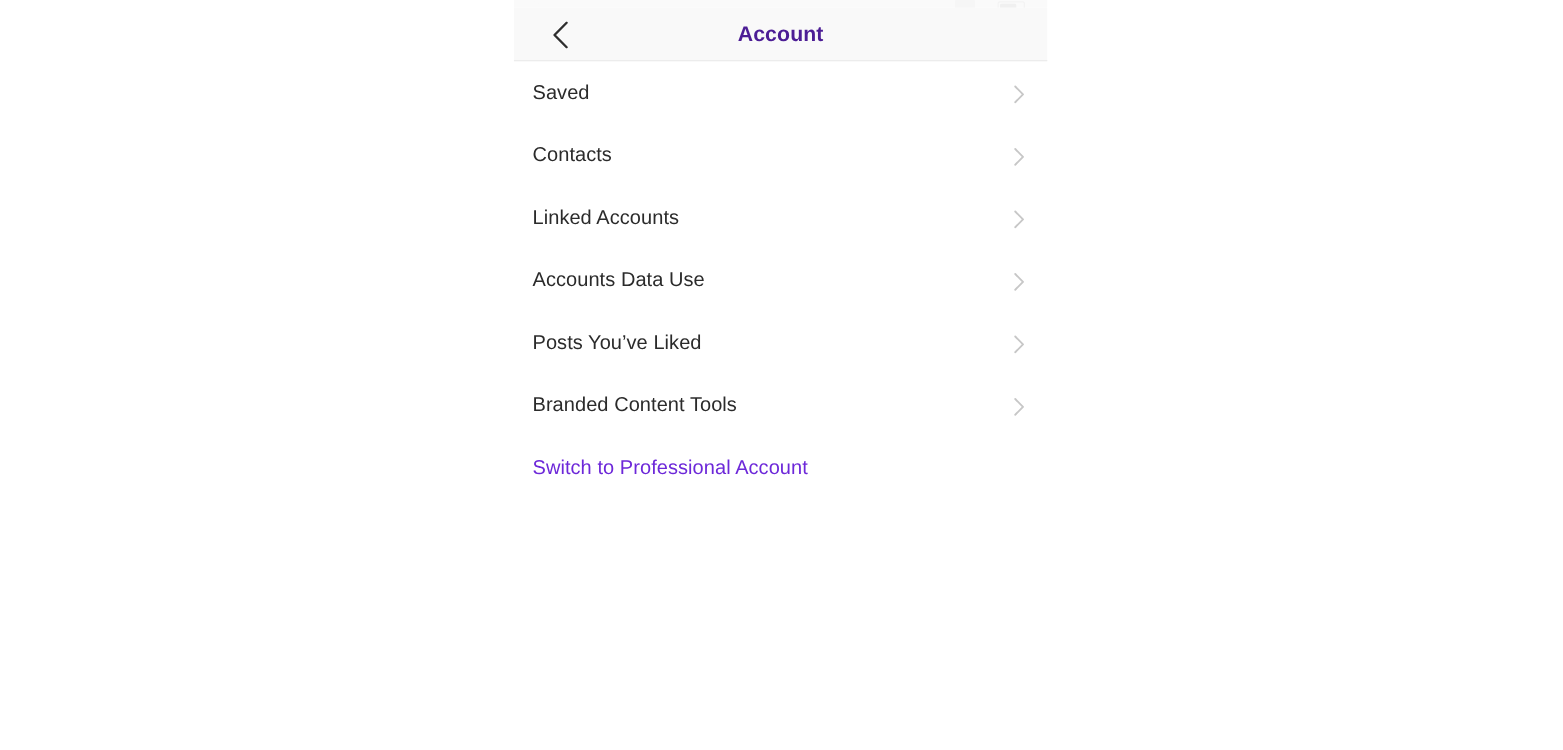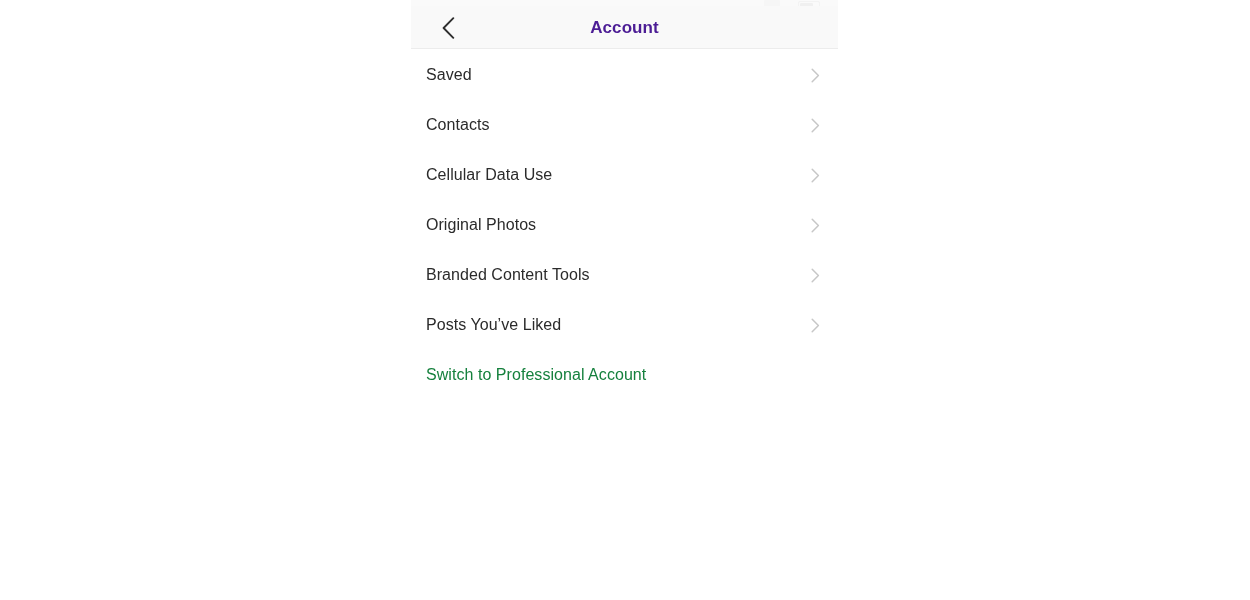--- a/index.html
+++ b/index.html
@@ -154,21 +154,21 @@
     justify-content: center;
     width: 14px;
     height: 14px;
   }
   .list-item-chevron svg {
     display: block;
   }
 
   
   .list-item.action .list-item-label {
-    color: #15803d;
+    color: #6d28d9;
   }
 </style>
 </head>
 <body>
 
 <div class="canvas">
 
   <div class="phone-screen">
 
     <div class="status-bar">
@@ -199,45 +199,45 @@
         </div>
         <div class="list-item">
           <span class="list-item-label">Contacts</span>
           <span class="list-item-chevron">
             <svg width="9" height="15" viewBox="0 0 9 15" fill="none">
               <path d="M1.2 1.2 L7.4 7.5 L1.2 13.8" stroke="#c7c7c7" stroke-width="1.5" stroke-linecap="round" stroke-linejoin="round"></path>
             </svg>
           </span>
         </div>
         <div class="list-item">
-          <span class="list-item-label">Cellular Data Use</span>
-          <span class="list-item-chevron">
-            <svg width="9" height="15" viewBox="0 0 9 15" fill="none">
-              <path d="M1.2 1.2 L7.4 7.5 L1.2 13.8" stroke="#c7c7c7" stroke-width="1.5" stroke-linecap="round" stroke-linejoin="round"></path>
-            </svg>
-          </span>
-        </div>
-        <div class="list-item">
-          <span class="list-item-label">Original Photos</span>
+          <span class="list-item-label">Linked Accounts</span>
+          <span class="list-item-chevron">
+            <svg width="9" height="15" viewBox="0 0 9 15" fill="none">
+              <path d="M1.2 1.2 L7.4 7.5 L1.2 13.8" stroke="#c7c7c7" stroke-width="1.5" stroke-linecap="round" stroke-linejoin="round"></path>
+            </svg>
+          </span>
+        </div>
+        <div class="list-item">
+          <span class="list-item-label">Accounts Data Use</span>
+          <span class="list-item-chevron">
+            <svg width="9" height="15" viewBox="0 0 9 15" fill="none">
+              <path d="M1.2 1.2 L7.4 7.5 L1.2 13.8" stroke="#c7c7c7" stroke-width="1.5" stroke-linecap="round" stroke-linejoin="round"></path>
+            </svg>
+          </span>
+        </div>
+        <div class="list-item">
+          <span class="list-item-label">Posts You’ve Liked</span>
           <span class="list-item-chevron">
             <svg width="9" height="15" viewBox="0 0 9 15" fill="none">
               <path d="M1.2 1.2 L7.4 7.5 L1.2 13.8" stroke="#c7c7c7" stroke-width="1.5" stroke-linecap="round" stroke-linejoin="round"></path>
             </svg>
           </span>
         </div>
         <div class="list-item">
           <span class="list-item-label">Branded Content Tools</span>
-          <span class="list-item-chevron">
-            <svg width="9" height="15" viewBox="0 0 9 15" fill="none">
-              <path d="M1.2 1.2 L7.4 7.5 L1.2 13.8" stroke="#c7c7c7" stroke-width="1.5" stroke-linecap="round" stroke-linejoin="round"></path>
-            </svg>
-          </span>
-        </div>
-        <div class="list-item">
-          <span class="list-item-label">Posts You’ve Liked</span>
           <span class="list-item-chevron">
             <svg width="9" height="15" viewBox="0 0 9 15" fill="none">
               <path d="M1.2 1.2 L7.4 7.5 L1.2 13.8" stroke="#c7c7c7" stroke-width="1.5" stroke-linecap="round" stroke-linejoin="round"></path>
             </svg>
           </span>
         </div>
         <div class="list-item action">
           <span class="list-item-label">Switch to Professional Account</span>
         </div>
       </div>

